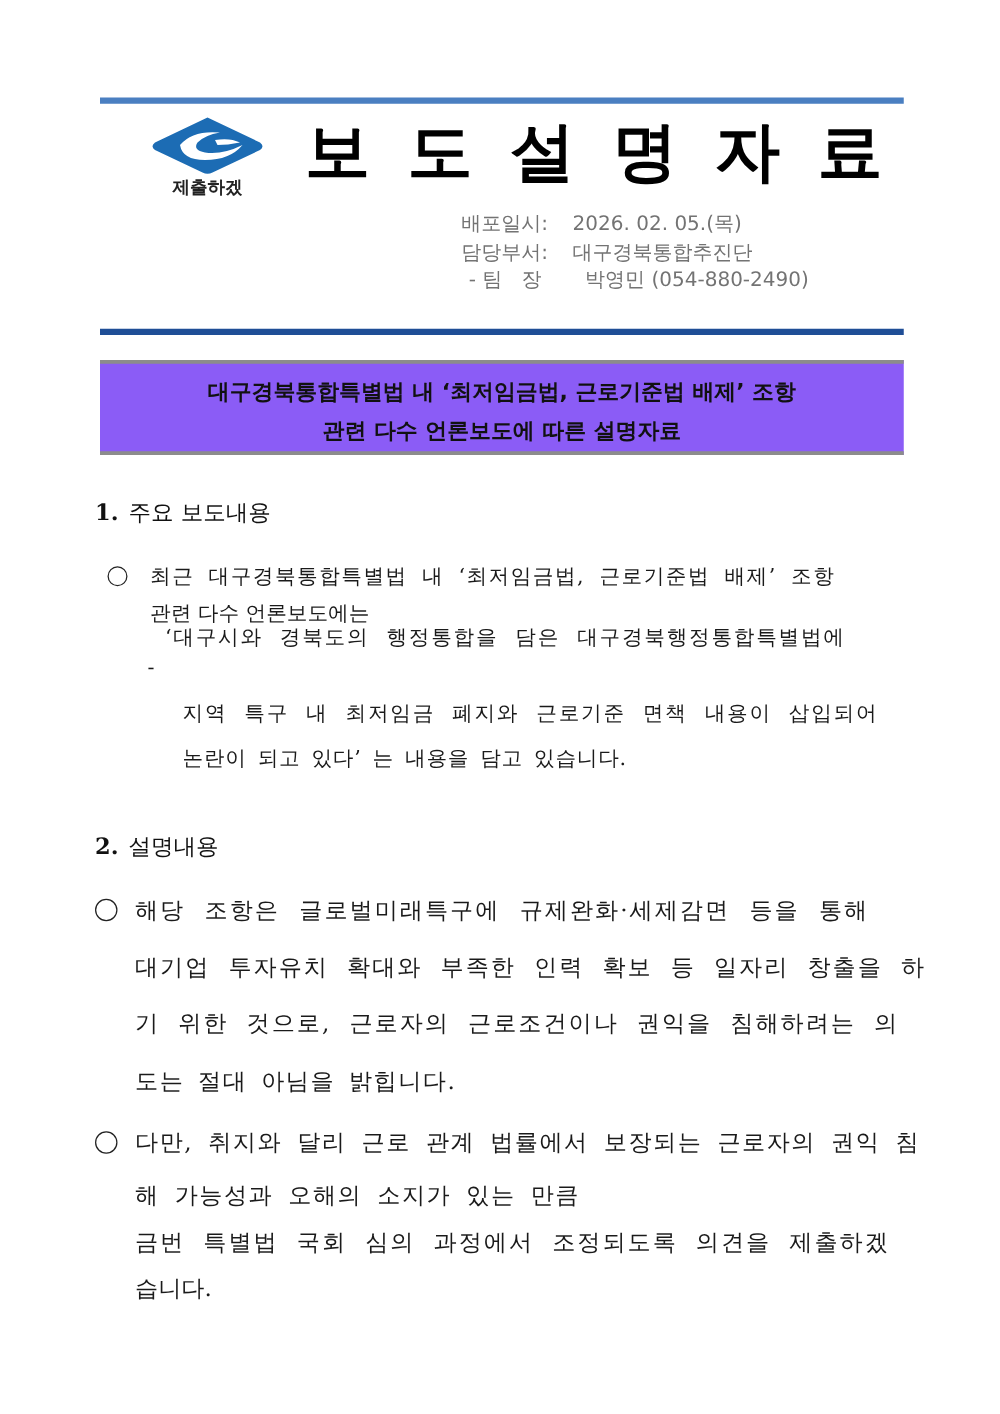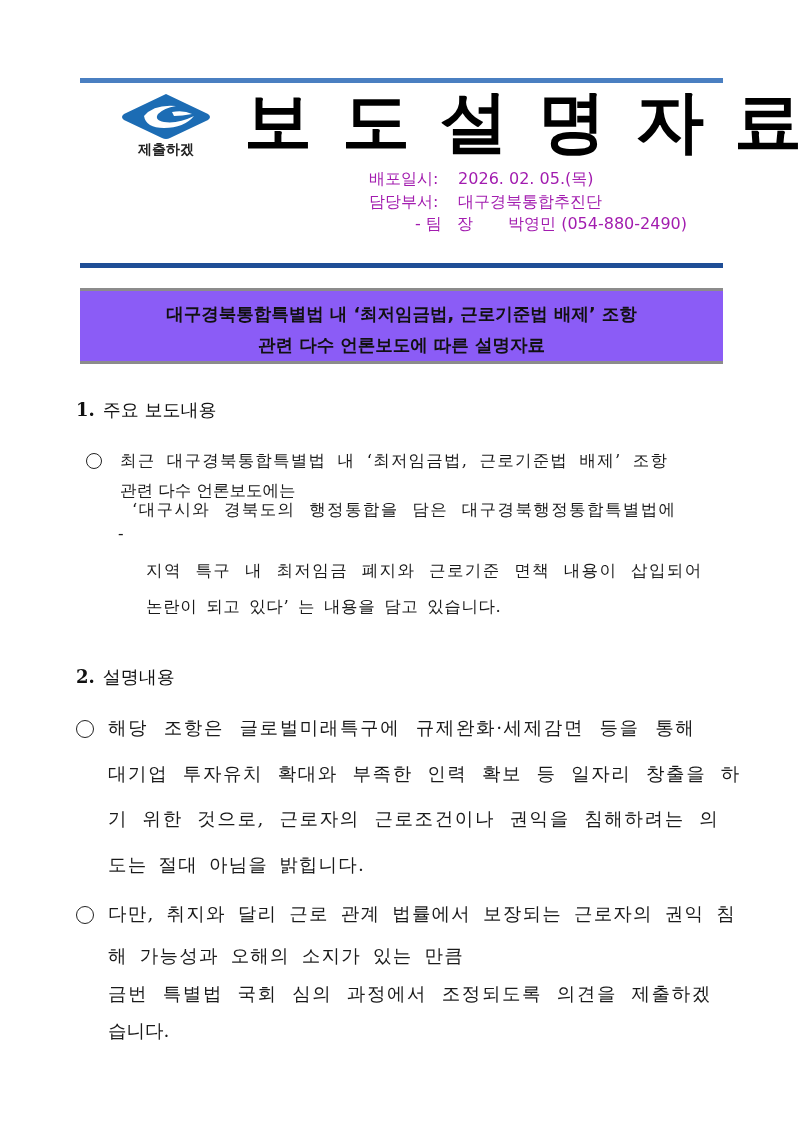--- a/index.html
+++ b/index.html
@@ -14,32 +14,32 @@
     }
     .logo {
       position: absolute; left: 118px; top: 92px; width: 96px; height: 70px;
     }
     .logo-text {
       position: absolute; left: 0; top: 49px; width: 96px; text-align: center;
       font-family: "DejaVu Sans", sans-serif; font-weight: bold; font-size: 14px; color: #222;
     }
     .doc-title {
       position: absolute; left: 244px; top: 92px; width: 430px;
-      font-family: "DejaVu Sans", sans-serif; font-weight: bold; font-size: 68px;
+      font-family: "DejaVu Sans", sans-serif; font-weight: bold; font-size: 52px;
       letter-spacing: 30px; color: #000; line-height: 60px; white-space: nowrap;
     }
     .meta {
       position: absolute; left: 369px; top: 168px;
-      font-family: "DejaVu Sans", sans-serif; font-size: 16px; color: #a21caf;
+      font-family: "DejaVu Sans", sans-serif; font-size: 16px; color: #737373;
       line-height: 22.5px;
     }
     .meta-row { white-space: nowrap; }
     .meta-row .k { display: inline-block; }
     .meta-row.sub { padding-left: 6px; }
-    .meta-row.sub .k { width: 88px; margin-left: 40px; }
+    .meta-row.sub .k { width: 88px; }
     .meta-row.main .k { width: 84px; }
     .bottom-rule {
       position: absolute; left: 80px; top: 263px; width: 643px; height: 5px;
       background: #1f4e96;
     }
     .title-box {
       position: absolute; left: 80px; top: 288px; width: 643px; height: 76px;
       background: #8b5cf6;
       border-top: 3px solid #8c8c8c; border-bottom: 3px solid #8c8c8c;
       box-sizing: border-box;

